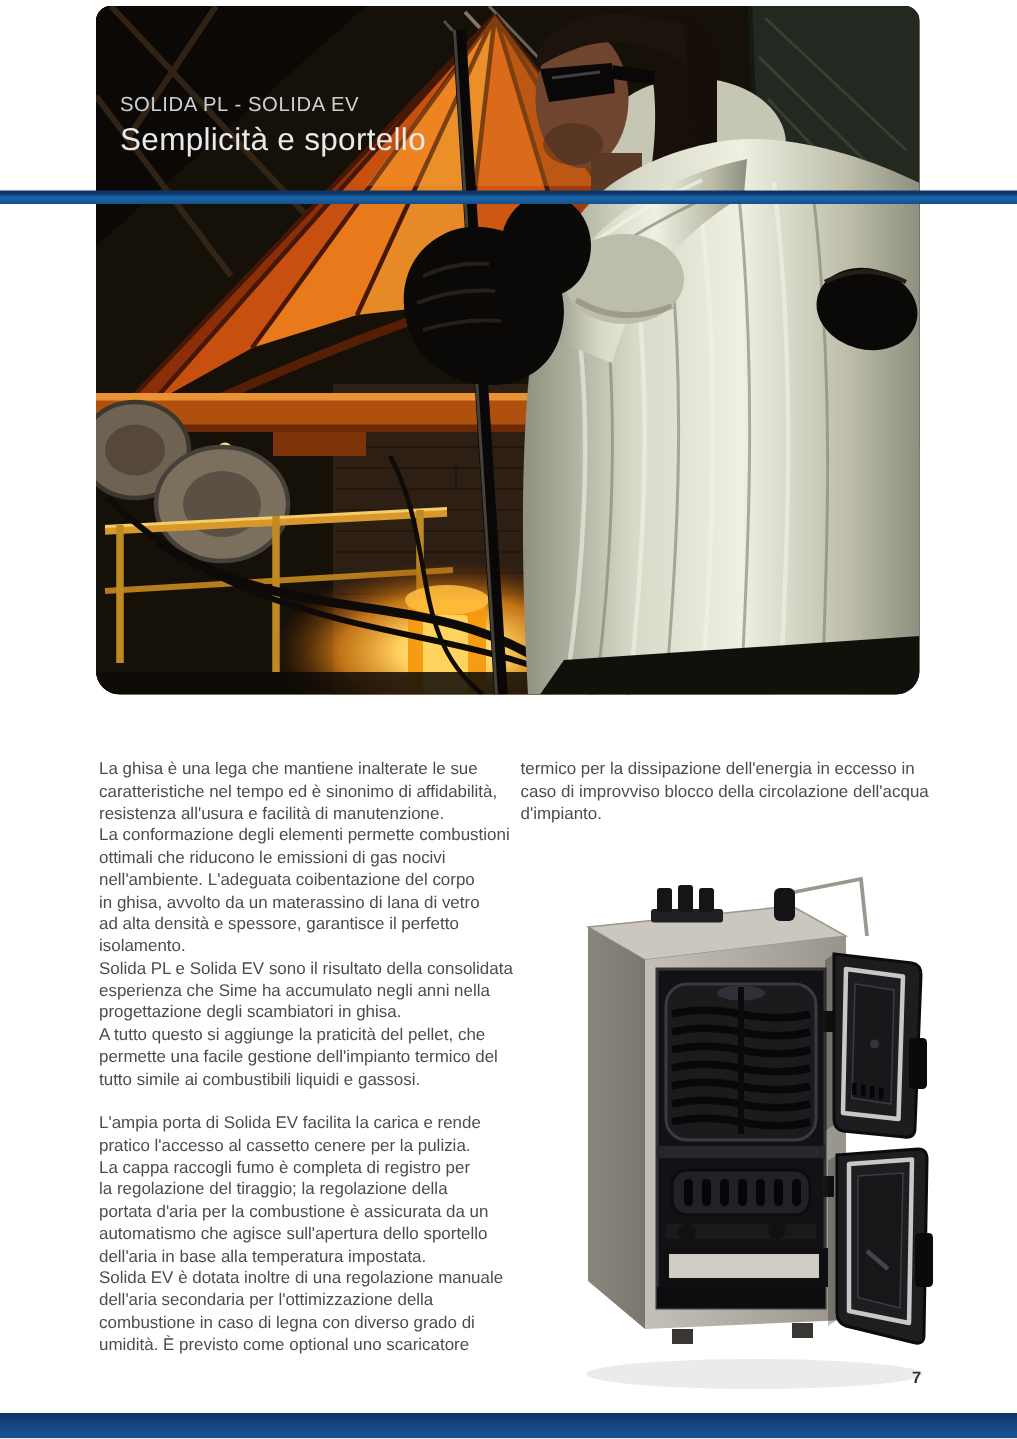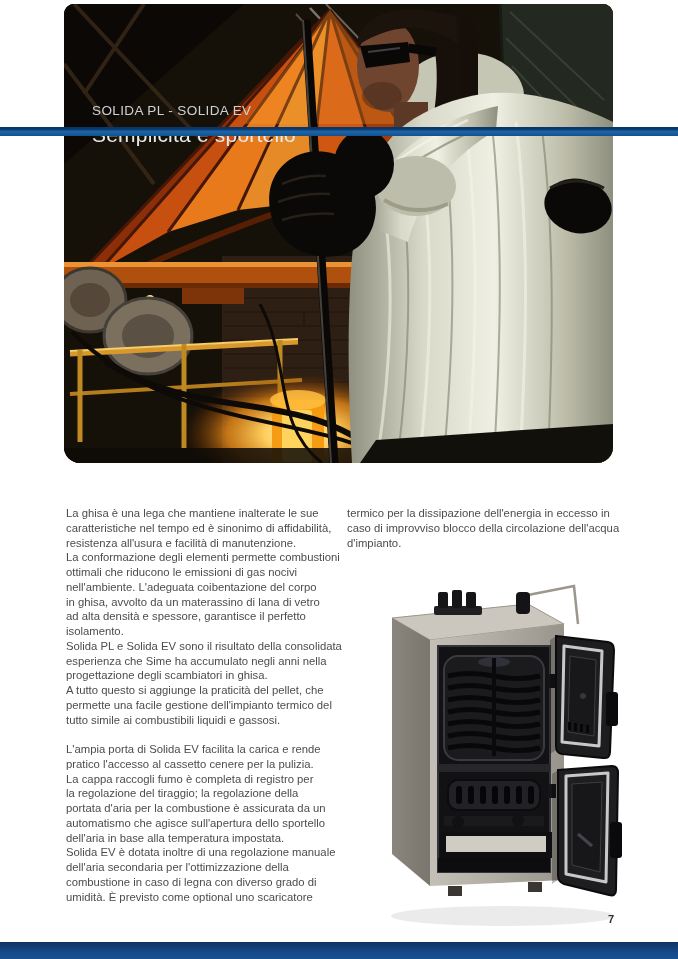--- a/index.html
+++ b/index.html
@@ -1,21 +1,21 @@
 <!DOCTYPE html>
 <html><head>
 <meta charset="utf-8">
 <style>
   html,body{margin:0;padding:0;background:#ffffff;}
   .page{position:relative;width:678px;height:959px;background:#ffffff;overflow:hidden;
         font-family:"Liberation Sans",sans-serif;}
   .hero{position:absolute;left:64px;top:4px;width:549px;height:459px;
         border-radius:10px 10px 16px 16px;overflow:hidden;background:#151008;}
   .hero svg{display:block;width:100%;height:100%;}
-  .hero-text{position:absolute;left:28px;top:58px;margin-top:41px;}
+  .hero-text{position:absolute;left:16px;top:58px;}
   .kicker{font-size:13.5px;letter-spacing:.4px;color:#cdd1d3;}
   .title{font-size:21px;letter-spacing:.2px;color:#e7eaeb;margin-top:5px;}
   .divider{position:absolute;left:0;top:127px;width:678px;height:9px;
         background:linear-gradient(180deg,#0d3666 0%,#0d3666 20%,#1a66ab 52%,#15518c 100%);}
   .body-col{position:absolute;top:506px;font-size:11.3px;line-height:14.75px;
         color:#4c4c4c;white-space:pre-line;}
   .col-left{left:66px;width:288px;}
   .col-right{left:347px;width:288px;}
   .product{position:absolute;left:378px;top:584px;width:252px;height:348px;}
   .product svg{display:block;width:100%;height:100%;}

